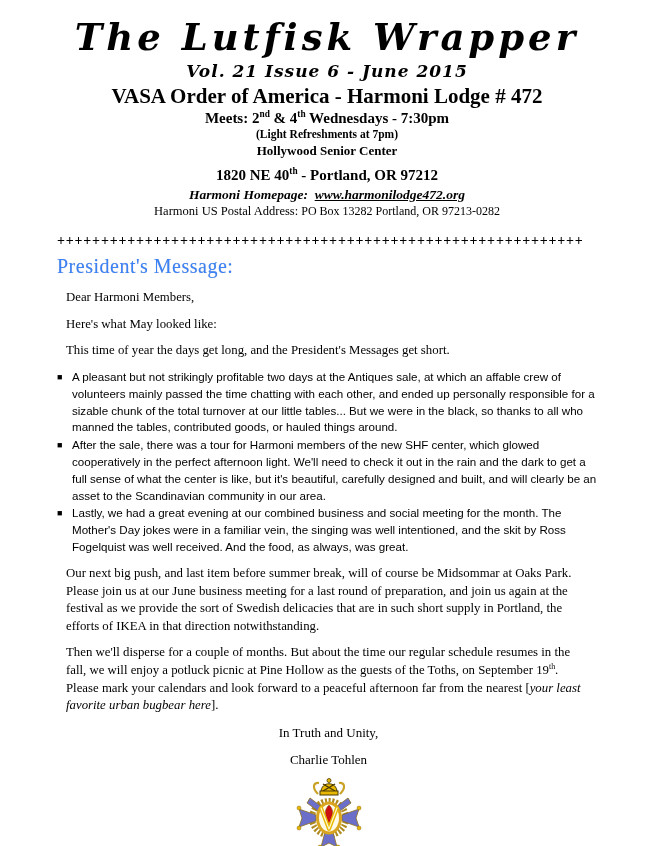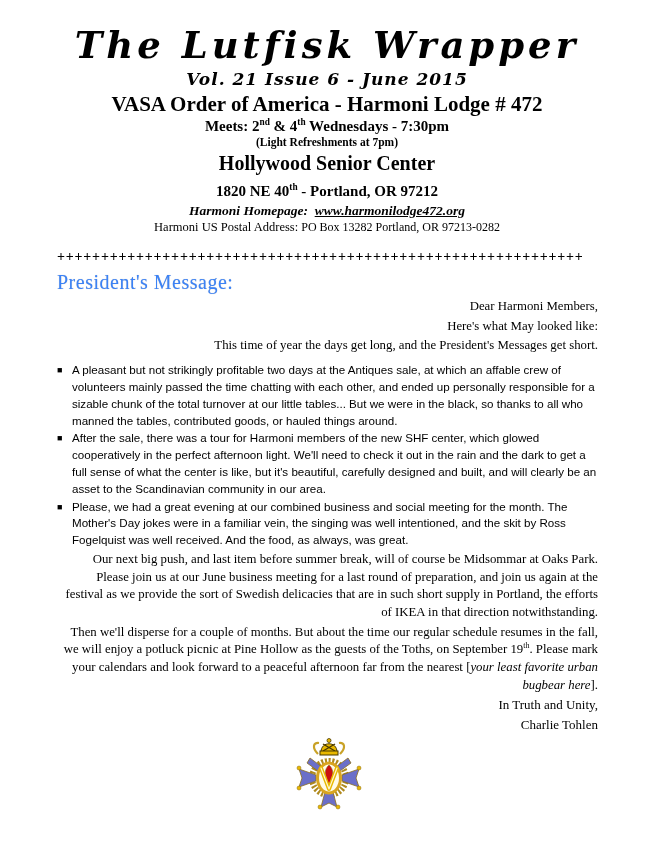--- a/index.html
+++ b/index.html
@@ -6,32 +6,32 @@
   .page {
     position: relative;
     width: 654px;
     height: 846px;
     background: #ffffff;
     font-family: "Liberation Serif", serif;
     color: #000000;
     overflow: hidden;
   }
   
-  .masthead { text-align: center; padding-top: 24px; line-height: 1.15; }
+  .masthead { text-align: center; padding-top: 16px; line-height: 1.15; }
   .script {
     font-family: cursive, "DejaVu Serif", serif;
     font-style: italic;
     font-weight: bold;
   }
   .title   { font-size: 37px; letter-spacing: 4px; }
   .issue   { font-size: 17px; margin-top: 3px; letter-spacing: 1px; }
   .org     { font-size: 21px; font-weight: bold; margin-top: 3px; }
   .meets   { font-size: 15px; font-weight: bold; margin-top: 2px; }
   .refresh { font-size: 11.5px; font-weight: bold; margin-top: 1px; }
-  .venue   { font-size: 20px; font-weight: bold; margin-top: 2px; }
+  .venue   { font-size: 13px; font-weight: bold; margin-top: 2px; }
   .addr    { font-size: 15px; font-weight: bold; margin-top: 8px; }
   .homepage { font-size: 13.5px; font-weight: bold; font-style: italic; margin-top: 3px; }
   .homepage a { color: #000000; text-decoration: underline; cursor: pointer; }
   .postal  { font-size: 12px; margin-top: 2px; }
   .postal .postal-label { font-size: 12.5px; }
   sup { font-size: 62%; vertical-align: super; line-height: 0; }
 
   
   .content { margin: 0 54px 0 57px; }
   .divider {
@@ -46,21 +46,21 @@
   .msg-heading {
     font-family: "Liberation Serif", serif;
     font-weight: normal;
     font-size: 20px;
     color: #3b82f6;
     text-shadow: 0 0 1px #c8c8c8;
     letter-spacing: 0.5px;
     margin: 2px 0 0 0;
   }
   .body-text { font-size: 12.8px; line-height: 1.38; }
-  p.para { margin: 2px; text-align: right; }
+  p.para { margin: 9px; }
   .salutation { margin-top: 22px; }
   .p1 { margin-top: 21px; }
   .p2 { margin-top: 7px; }
   .bullet-list { margin-top: 7px; }
   .bullet-item {
     display: flex;
     font-family: "Liberation Sans", sans-serif;
     font-size: 11.6px;
     line-height: 1.45;
     margin-top: 1px;
@@ -111,21 +111,21 @@
       <div class="bullet-item">
         <span class="bullet-glyph">■</span>
         <span class="bullet-text">A pleasant but not strikingly profitable two days at the Antiques sale, at which an affable crew of volunteers mainly passed the time chatting with each other, and ended up personally responsible for a sizable chunk of the total turnover at our little tables...  But we were in the black, so thanks to all who manned the tables, contributed goods, or hauled things around.</span>
       </div>
       <div class="bullet-item">
         <span class="bullet-glyph">■</span>
         <span class="bullet-text">After the sale, there was a tour for Harmoni members of the new SHF center, which glowed cooperatively in the perfect afternoon light.  We'll need to check it out in the rain and the dark to get a full sense of what the center is like, but it's beautiful, carefully designed and built, and will clearly be an asset to the Scandinavian community in our area.</span>
       </div>
       <div class="bullet-item">
         <span class="bullet-glyph">■</span>
-        <span class="bullet-text">Please, we had a great evening at our combined business and social meeting for the month.  The Mother's Day jokes were in a familiar vein, the singing was well intentioned, and the skit by Ross Fogelquist was well received. And the food, as always, was great.</span>
+        <span class="bullet-text">Lastly, we had a great evening at our combined business and social meeting for the month.  The Mother's Day jokes were in a familiar vein, the singing was well intentioned, and the skit by Ross Fogelquist was well received. And the food, as always, was great.</span>
       </div>
     </div>
 
     <p class="para p3">Our next big push, and last item before summer break, will of course be Midsommar at Oaks Park. Please join us at our June business meeting for a last round of preparation, and join us again at the festival as we provide the sort of Swedish delicacies that are in such short supply in Portland, the efforts of IKEA in that direction notwithstanding.</p>
 
     <p class="para p4"><span>Then we'll disperse for a couple of months.  But about the time our regular schedule resumes in the fall, we will enjoy a potluck picnic at Pine Hollow as the guests of the Toths, on September 19</span><sup>th</sup><span>.   Please mark your calendars and look forward to a peaceful afternoon far from the nearest [</span><em>your least favorite urban bugbear here</em><span>].</span></p>
 
     <p class="para center closing">In Truth and Unity,</p>
     <p class="para center signature">Charlie Tohlen</p>
 

